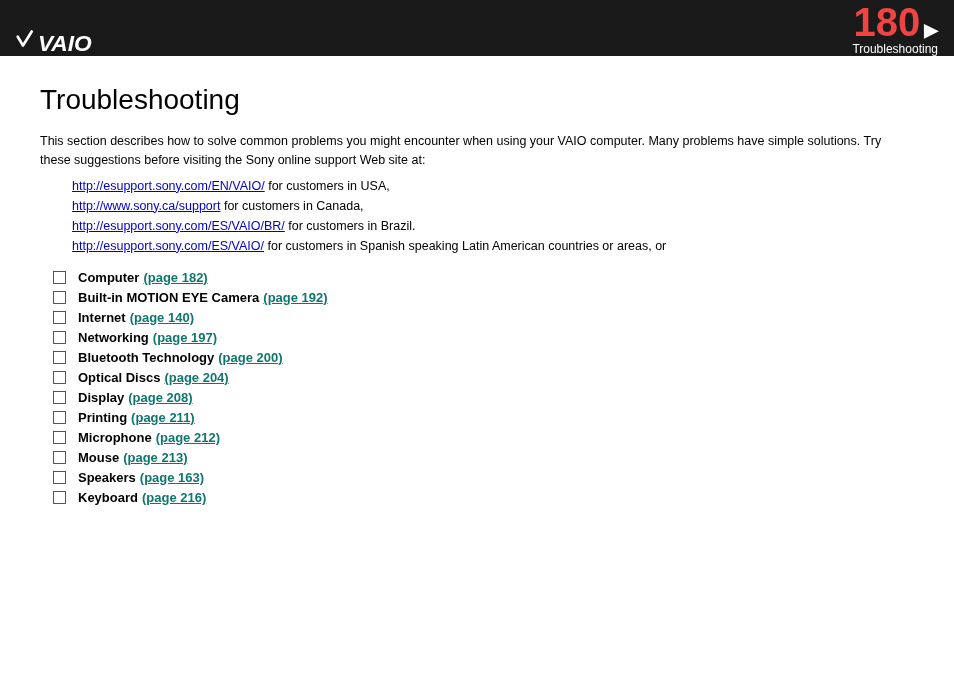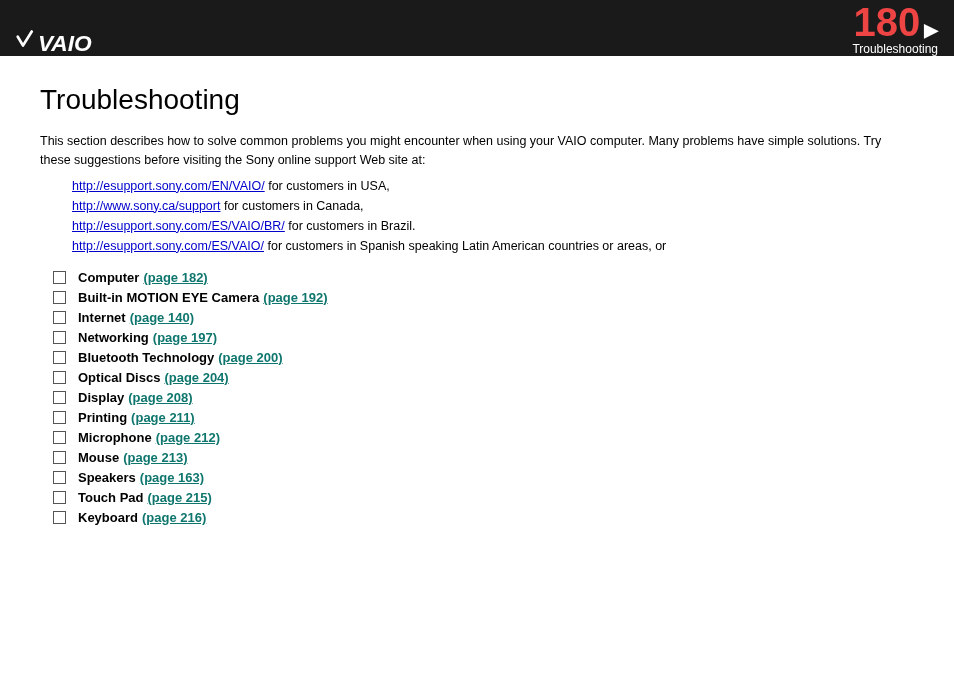--- a/index.html
+++ b/index.html
@@ -211,22 +211,17 @@
         <span class="item-label">Mouse</span>
         <a href="#213" class="item-page-link">(page 213)</a>
       </li>
       <li>
         <span class="checkbox-icon"></span>
         <span class="item-label">Speakers</span>
         <a href="#214" class="item-page-link">(page 163)</a>
       </li>
       <li>
         <span class="checkbox-icon"></span>
-        <span class="item-label">Touch Pad</span>
-        <a href="#215" class="item-page-link">(page 215)</a>
-      </li>
-      <li>
-        <span class="checkbox-icon"></span>
         <span class="item-label">Keyboard</span>
         <a href="#216" class="item-page-link">(page 216)</a>
       </li>
     </ul>
 </main>
 
 </body></html>

